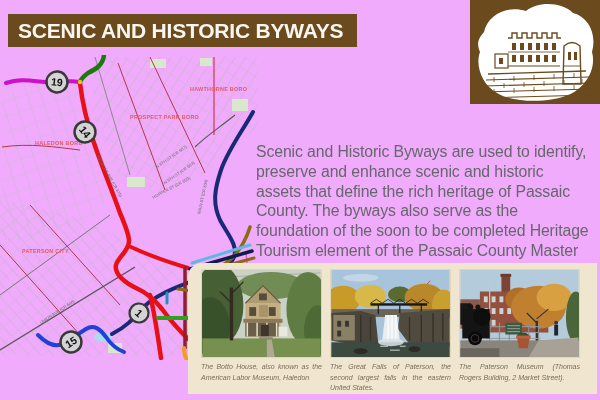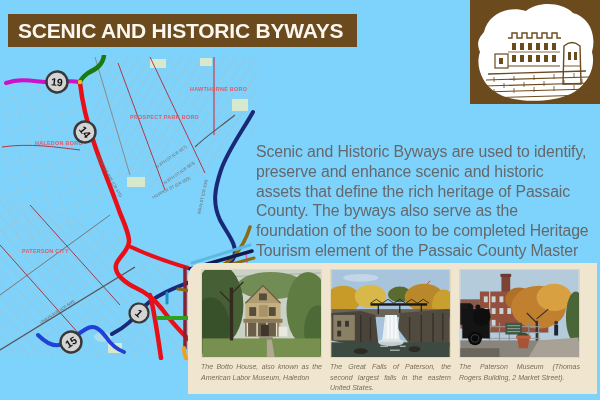--- a/index.html
+++ b/index.html
@@ -1,16 +1,16 @@
 <!DOCTYPE html>
 <html><head>
 <meta charset="utf-8">
 <style>
   html,body{margin:0;padding:0;background:#fff;}
-  #page{position:relative;width:600px;height:400px;background:#7dd3fc;overflow:hidden;
+  #page{position:relative;width:600px;height:400px;background:#f0abfc;overflow:hidden;
         font-family:"Liberation Sans",sans-serif;}
 
   
   .banner{position:absolute;left:8px;top:14px;width:349px;height:33px;background:#6b4a1e;
           display:flex;align-items:center;}
   .banner h1{margin:0 0 0 10px;font-size:21px;font-weight:bold;color:#faf7f0;
              letter-spacing:-0.2px;white-space:nowrap;}
 
   
   .castle{position:absolute;left:470px;top:0;width:130px;height:104px;}

